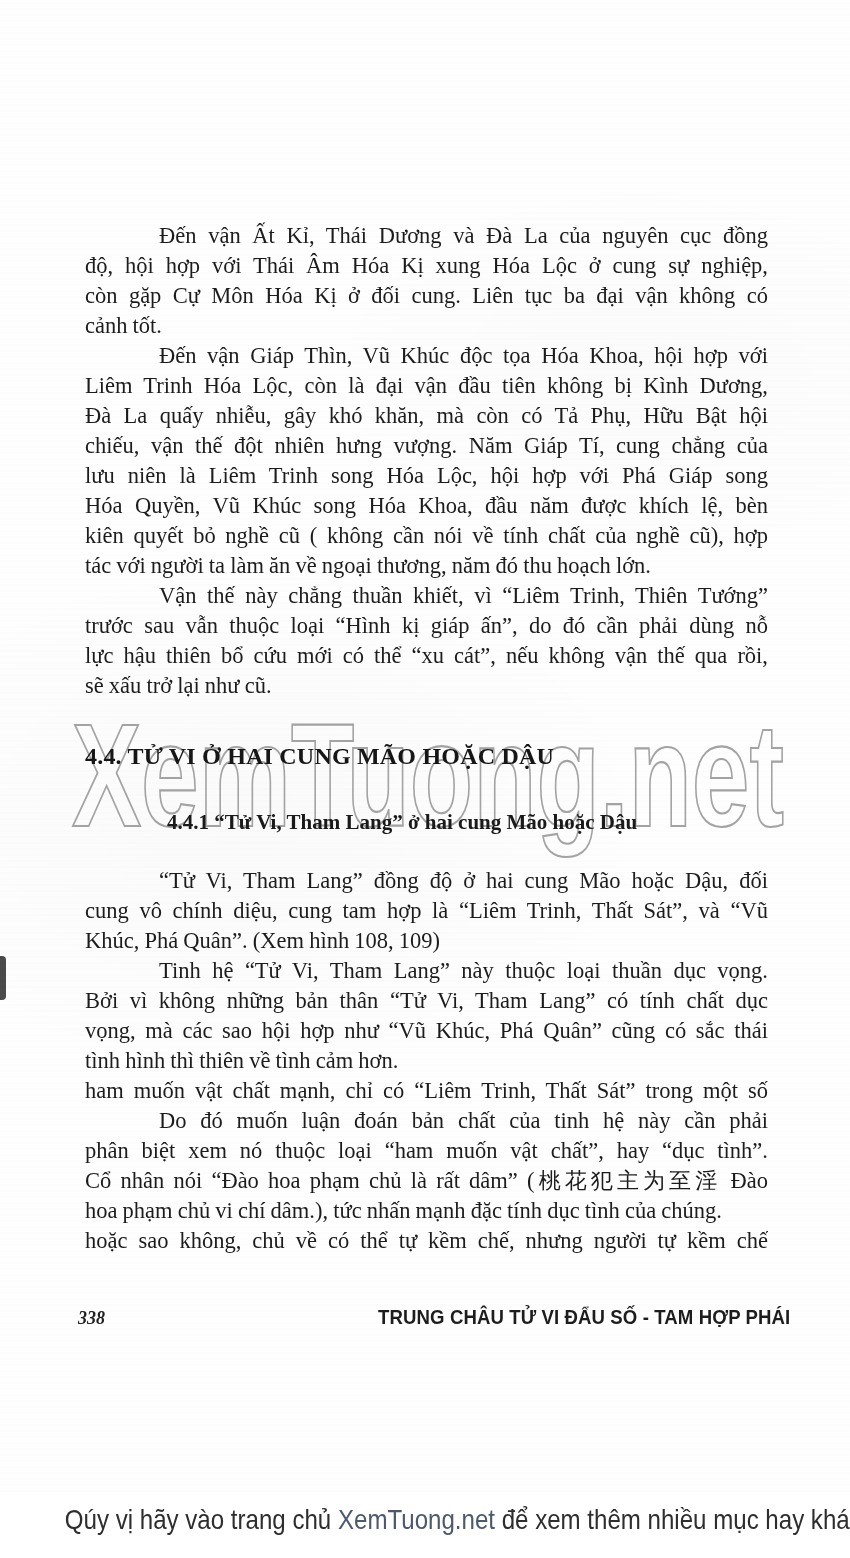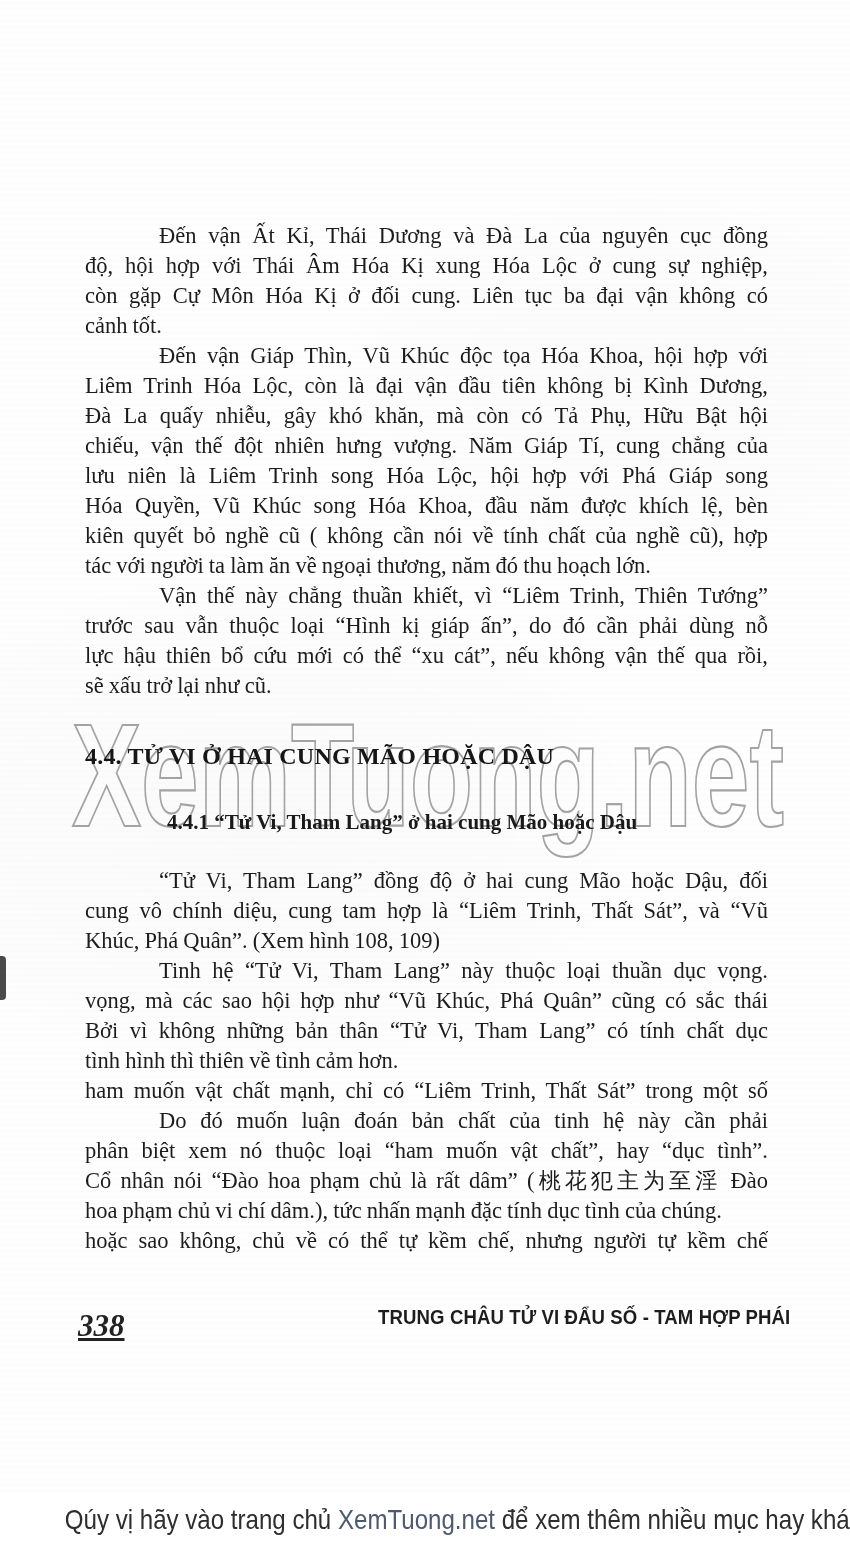--- a/index.html
+++ b/index.html
@@ -38,21 +38,21 @@
   .sub-heading{
     position:absolute;left:163px;top:806px;width:640px;margin:4px;
     font-size:21px;font-weight:700;color:#1a1a1a;
   }
   .watermark-svg{position:absolute;left:0;top:690px;pointer-events:none;}
   .footer-row{
     position:absolute;left:78px;top:1306px;width:712px;height:34px;
   }
   .page-number{
     position:absolute;left:0;top:2px;
-    font-size:31px;font-style:italic;font-weight:600;color:#222222;text-decoration:underline;
+    font-size:18px;font-style:italic;font-weight:600;color:#222222;
   }
   .book-title{
     position:absolute;right:0;top:0;
     font-family:"Liberation Sans", sans-serif;
     font-size:20px;font-weight:700;color:#1d1d1d;
     transform:scaleX(0.93);transform-origin:100% 50%;
     white-space:nowrap;letter-spacing:0.1px;
   }
   .scan-artifact{
     position:absolute;left:0;top:956px;width:6px;height:44px;
@@ -109,22 +109,22 @@
   <h3 class="sub-heading">4.4.1 “Tử Vi, Tham Lang” ở hai cung Mão hoặc Dậu</h3>
 
   <div id="text-block-2" class="text-block" style="color: rgb(28, 28, 28);">
       <div class="para">
         <div class="line first">“Tử Vi, Tham Lang” đồng độ ở hai cung Mão hoặc Dậu, đối</div>
         <div class="line">cung vô chính diệu, cung tam hợp là “Liêm Trinh, Thất Sát”, và “Vũ</div>
         <div class="line last">Khúc, Phá Quân”. (Xem hình 108, 109)</div>
       </div>
       <div class="para">
         <div class="line first">Tinh hệ “Tử Vi, Tham Lang” này thuộc loại thuần dục vọng.</div>
+        <div class="line">Bởi vì không những bản thân “Tử Vi, Tham Lang” có tính chất dục</div>
         <div class="line">vọng, mà các sao hội hợp như “Vũ Khúc, Phá Quân” cũng có sắc thái</div>
-        <div class="line">Bởi vì không những bản thân “Tử Vi, Tham Lang” có tính chất dục</div>
         <div class="line last">tình hình thì thiên về tình cảm hơn.</div>
         <div class="line">ham muốn vật chất mạnh, chỉ có “Liêm Trinh, Thất Sát” trong một số</div>
       </div>
       <div class="para">
         <div class="line first">Do đó muốn luận đoán bản chất của tinh hệ này cần phải</div>
         <div class="line">phân biệt xem nó thuộc loại “ham muốn vật chất”, hay “dục tình”.</div>
         <div class="line"><span>Cổ nhân nói “Đào hoa phạm chủ là rất dâm” (</span><span class="cjk">桃花犯主为至淫</span><span> </span><span class="italic">Đào</span></div>
         <div class="line last"><span class="italic">hoa phạm chủ vi chí dâm.</span><span>), tức nhấn mạnh đặc tính dục tình của chúng.</span></div>
       </div>
       <div class="para">

